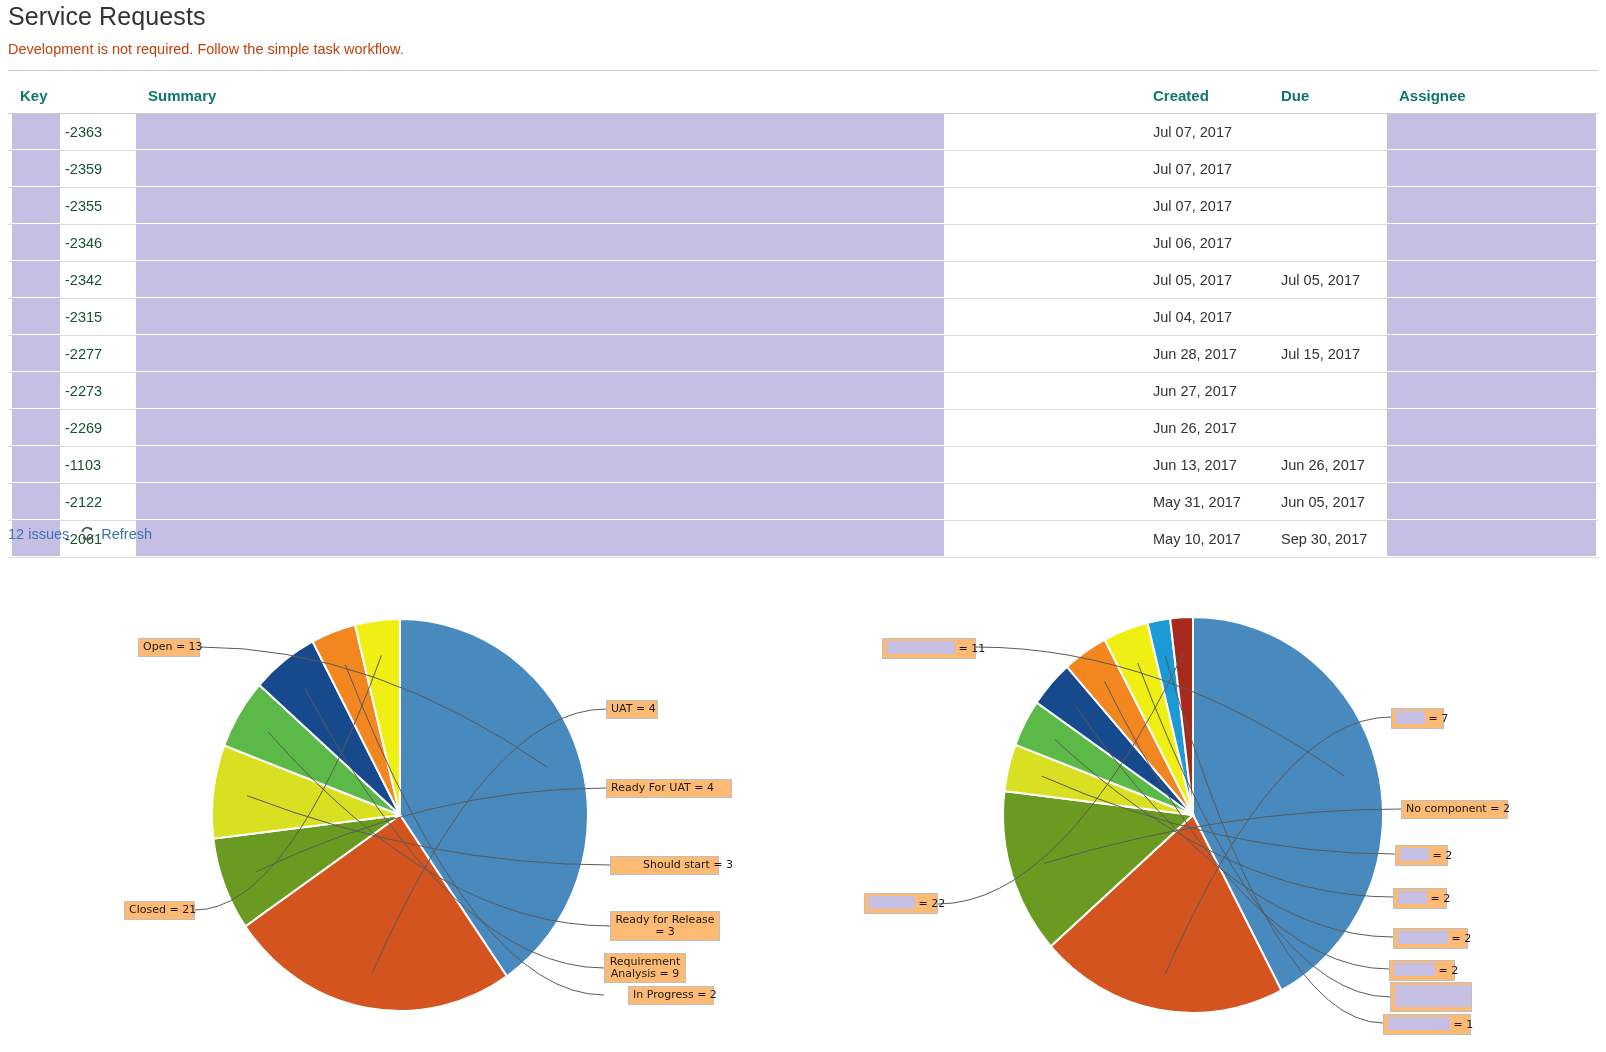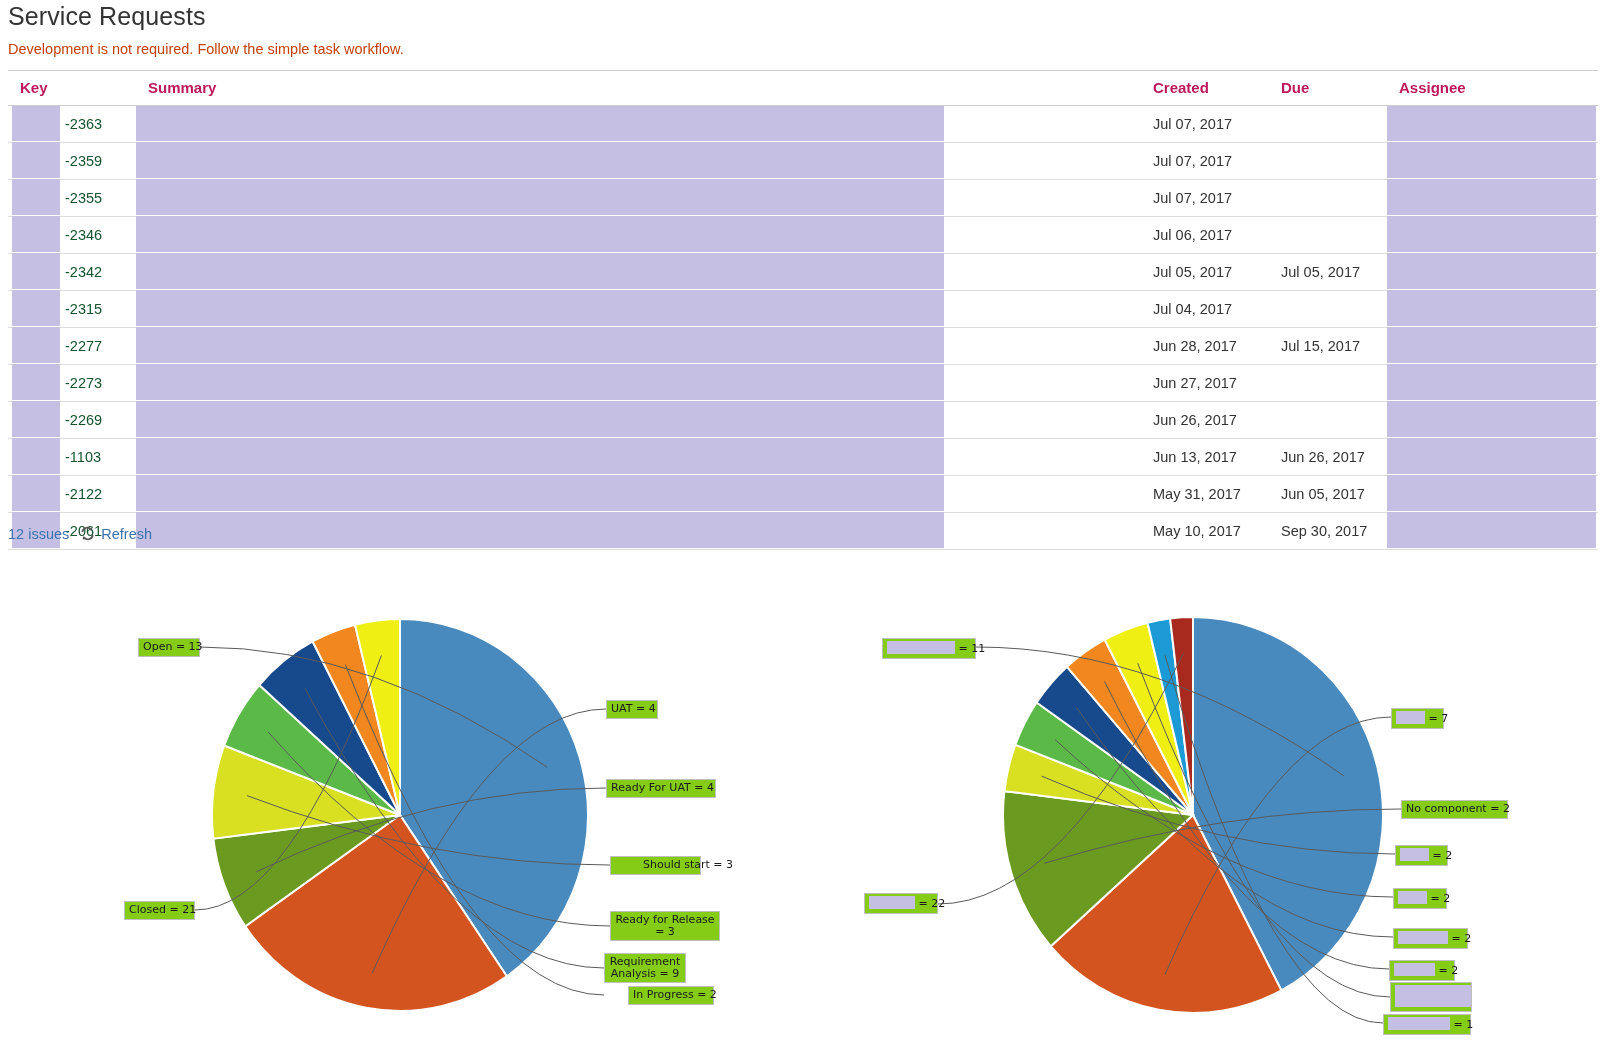--- a/index.html
+++ b/index.html
@@ -26,22 +26,22 @@
 
   
   .issue-table{
     position:absolute;left:8px;top:70px;
     width:1590px;
     border-collapse:collapse;
     table-layout:fixed;
   }
   .issue-table th{
     text-align:left;
-    font-size:15px;font-weight:bold;color:#be185d;
-    padding:8px 0 9px 12px;
+    font-size:15px;font-weight:bold;color:#0f766e;
+    padding:16px 0 9px 12px;
     border-top:1px solid #cccccc;
     border-bottom:1px solid #cccccc;
     background:#ffffff;
   }
   .issue-table td{
     font-size:14.5px;color:#333333;
     padding:10px 0 10px 12px;
     border-bottom:1px solid #dddddd;
     height:14px;
     vertical-align:middle;
@@ -89,21 +89,21 @@
 
   
   .chart-area{position:absolute;left:0;top:600px;width:1606px;height:452px;}
   .pie-wrap{position:absolute;top:0;width:803px;height:452px;}
   .pie-left{left:0;}
   .pie-right{left:803px;}
 
   .lbl{
     position:absolute;
     border:1px solid #bfbfbf;
-    background:#84cc16;
+    background:#fdba74;
     font-family:"DejaVu Sans", sans-serif;
     font-size:11px;
     color:#1a1a1a;
     padding:2px 4px 3px 4px;
     line-height:12px;
     white-space:nowrap;
     box-sizing:border-box;
   }
   .lbl.two-line{white-space:normal;text-align:center;}
   .lbl-redact{
@@ -311,22 +311,22 @@
             <path d="M 246.963999969044 195.62734474936445 Q 428.481999984522 265 610 265" fill="none" stroke="#5a5a5a" stroke-width="1"></path>
             <path d="M 268.07275906200886 131.853466505367 Q 439.0363795310044 326 610 326" fill="none" stroke="#5a5a5a" stroke-width="1"></path>
             <path d="M 304.9266185955838 88.48387099651343 Q 454.4633092977919 368 604 368" fill="none" stroke="#5a5a5a" stroke-width="1"></path>
             <path d="M 345.3341106135227 64.72418947560016 Q 474.6670553067613 395 604 395" fill="none" stroke="#5a5a5a" stroke-width="1"></path>
             <path d="M 381.4180653718395 55.451829754960755 Q 288.20903268591974 310 195 310" fill="none" stroke="#5a5a5a" stroke-width="1"></path>
           </g>
       </svg>
       <div id="pie-left-labels">
           <div class="lbl" style="left: 138px; top: 38px; width: 62px;">Open = 13</div>
           <div class="lbl" style="left: 606px; top: 100px; width: 52px;">UAT = 4</div>
-          <div class="lbl" style="left: 606px; top: 179px; width: 110px;">Ready For UAT = 4</div>
-          <div class="lbl" style="left: 610px; top: 256px; width: 91px; padding-left: 32px;">Should start = 3</div>
+          <div class="lbl" style="left: 606px; top: 179px; width: 126px;">Ready For UAT = 4</div>
+          <div class="lbl" style="left: 610px; top: 256px; width: 109px; padding-left: 32px;">Should start = 3</div>
           <div class="lbl two-line" style="left: 610px; top: 311px; width: 110px; height: 30px;">Ready for Release = 3</div>
           <div class="lbl two-line" style="left: 604px; top: 353px; width: 82px; height: 30px;">Requirement Analysis = 9</div>
           <div class="lbl" style="left: 604px; top: 386px; width: 86px; margin-left: 24px;">In Progress = 2</div>
           <div class="lbl" style="left: 124px; top: 301px; width: 71px;">Closed = 21</div>
         </div>
     </div>
 
     <div class="pie-wrap pie-right">
       <svg width="803" height="452" viewBox="0 0 803 452">
         <g id="pie-right-slices">

